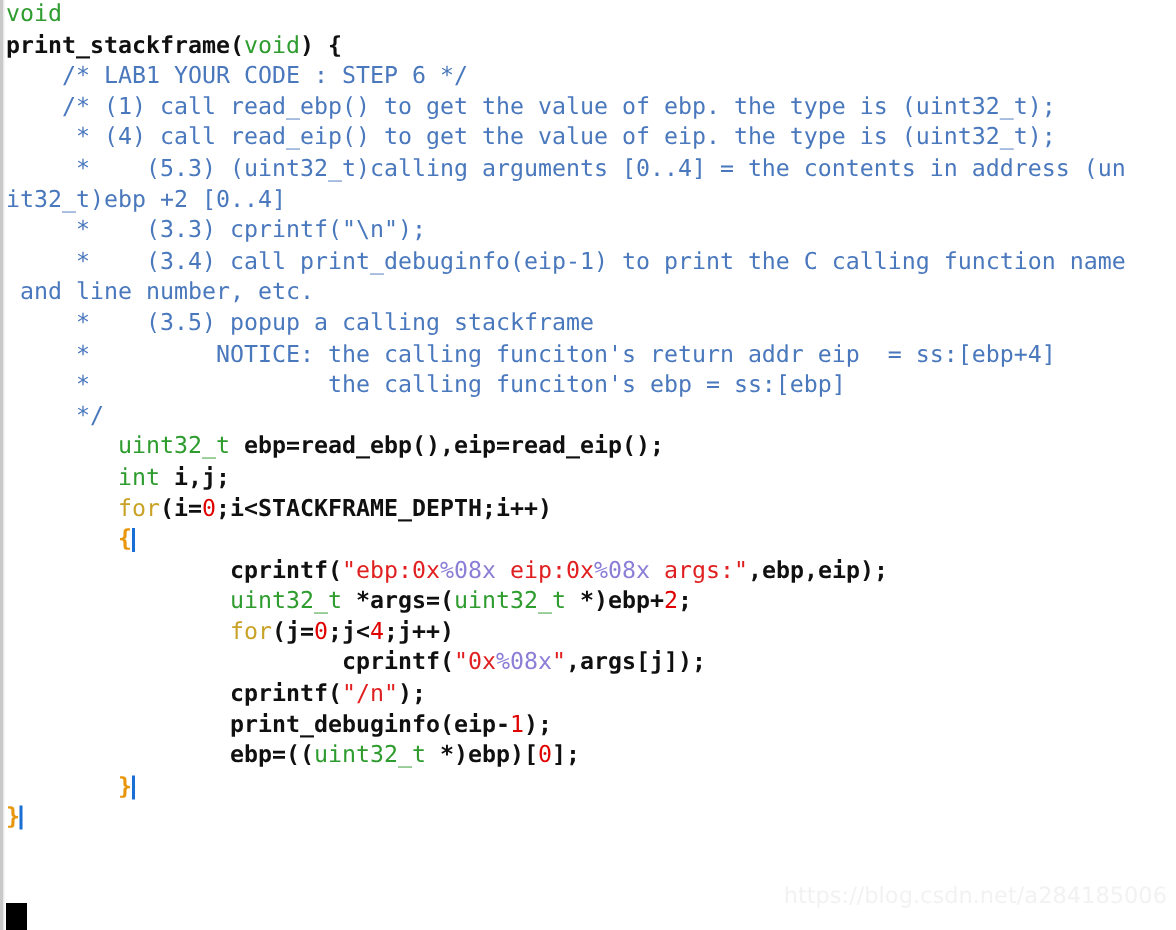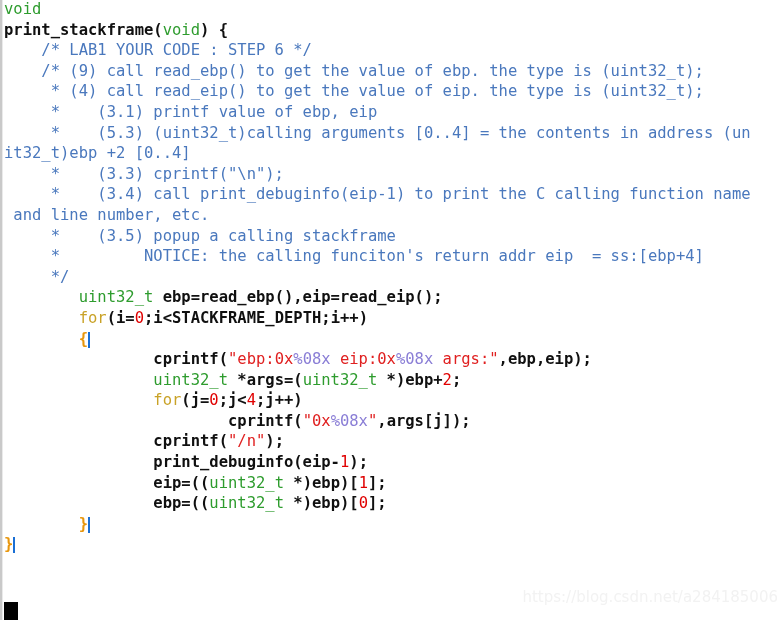--- a/index.html
+++ b/index.html
@@ -98,41 +98,41 @@
 
 <div id="editor">
 
   <div class="gutter-rule"></div>
   <div class="gutter-rule-2"></div>
 
   <div class="code" id="code-body">
       <div class="line"><span class="t-type">void</span></div>
       <div class="line"><span class="t-plain">print_stackframe(</span><span class="t-type">void</span><span class="t-plain">) </span><span class="t-plain">{</span></div>
       <div class="line"><span class="t-comment">    /* LAB1 YOUR CODE : STEP 6 */</span></div>
-      <div class="line"><span class="t-comment">    /* (9) call read_ebp() to get the value of ebp. the type is (uint32_t);</span></div>
+      <div class="line"><span class="t-comment">    /* (1) call read_ebp() to get the value of ebp. the type is (uint32_t);</span></div>
       <div class="line"><span class="t-comment">     * (4) call read_eip() to get the value of eip. the type is (uint32_t);</span></div>
-      <div class="line"><span class="t-comment">     *    (3.1) printf value of ebp, eip</span></div>
       <div class="line"><span class="t-comment">     *    (5.3) (uint32_t)calling arguments [0..4] = the contents in address (un</span></div>
       <div class="line"><span class="t-comment">it32_t)ebp +2 [0..4]</span></div>
       <div class="line"><span class="t-comment">     *    (3.3) cprintf("\n");</span></div>
       <div class="line"><span class="t-comment">     *    (3.4) call print_debuginfo(eip-1) to print the C calling function name</span></div>
       <div class="line"><span class="t-comment"> and line number, etc.</span></div>
       <div class="line"><span class="t-comment">     *    (3.5) popup a calling stackframe</span></div>
       <div class="line"><span class="t-comment">     *         NOTICE: the calling funciton's return addr eip  = ss:[ebp+4]</span></div>
+      <div class="line"><span class="t-comment">     *                 the calling funciton's ebp = ss:[ebp]</span></div>
       <div class="line"><span class="t-comment">     */</span></div>
       <div class="line"><span class="t-plain">        </span><span class="t-type">uint32_t</span><span class="t-plain"> ebp=read_ebp(),eip=read_eip();</span></div>
+      <div class="line"><span class="t-plain">        </span><span class="t-type">int</span><span class="t-plain"> i,j;</span></div>
       <div class="line"><span class="t-plain">        </span><span class="t-kw">for</span><span class="t-plain">(i=</span><span class="t-num">0</span><span class="t-plain">;i&lt;STACKFRAME_DEPTH;i++)</span></div>
       <div class="line"><span class="t-plain">        </span><span class="t-brace">{</span></div>
       <div class="line"><span class="t-plain">                cprintf(</span><span class="t-str">"ebp:0x</span><span class="t-fmt">%08x</span><span class="t-str"> eip:0x</span><span class="t-fmt">%08x</span><span class="t-str"> args:"</span><span class="t-plain">,ebp,eip);</span></div>
       <div class="line"><span class="t-plain">                </span><span class="t-type">uint32_t</span><span class="t-plain"> *args=(</span><span class="t-type">uint32_t</span><span class="t-plain"> *)ebp+</span><span class="t-num">2</span><span class="t-plain">;</span></div>
       <div class="line"><span class="t-plain">                </span><span class="t-kw">for</span><span class="t-plain">(j=</span><span class="t-num">0</span><span class="t-plain">;j&lt;</span><span class="t-num">4</span><span class="t-plain">;j++)</span></div>
       <div class="line"><span class="t-plain">                        cprintf(</span><span class="t-str">"0x</span><span class="t-fmt">%08x</span><span class="t-str">"</span><span class="t-plain">,args[j]);</span></div>
       <div class="line"><span class="t-plain">                cprintf(</span><span class="t-str">"/n"</span><span class="t-plain">);</span></div>
       <div class="line"><span class="t-plain">                print_debuginfo(eip-</span><span class="t-num">1</span><span class="t-plain">);</span></div>
-      <div class="line"><span class="t-plain">                eip=((</span><span class="t-type">uint32_t</span><span class="t-plain"> *)ebp)[</span><span class="t-num">1</span><span class="t-plain">];</span></div>
       <div class="line"><span class="t-plain">                ebp=((</span><span class="t-type">uint32_t</span><span class="t-plain"> *)ebp)[</span><span class="t-num">0</span><span class="t-plain">];</span></div>
       <div class="line"><span class="t-plain">        </span><span class="t-brace">}</span></div>
       <div class="line"><span class="t-brace">}</span></div>
     </div>
 
   <div class="caret-block"></div>
 
   <div class="watermark">https://blog.csdn.net/a284185006</div>
 </div>
 

